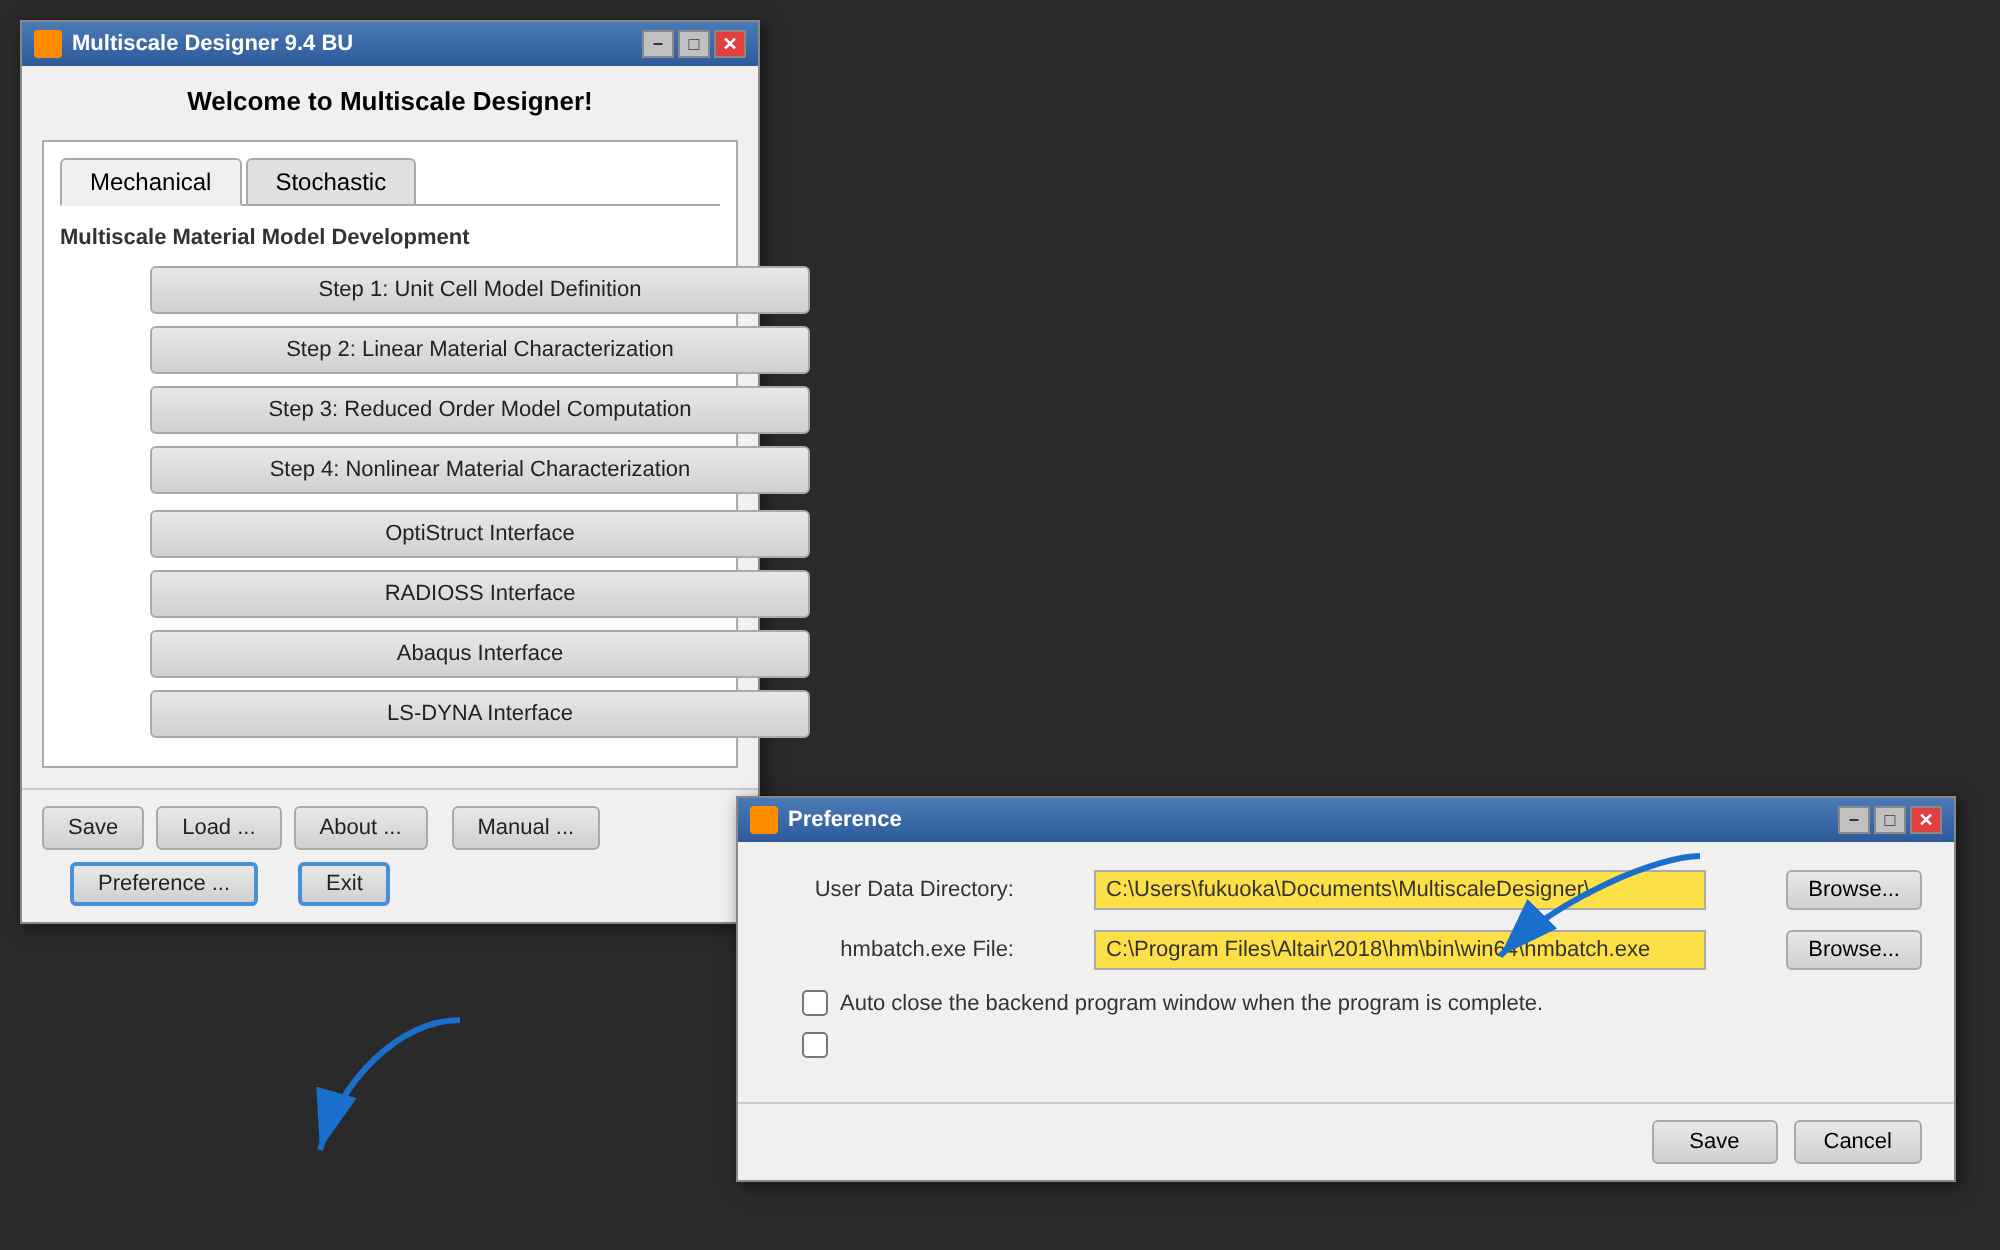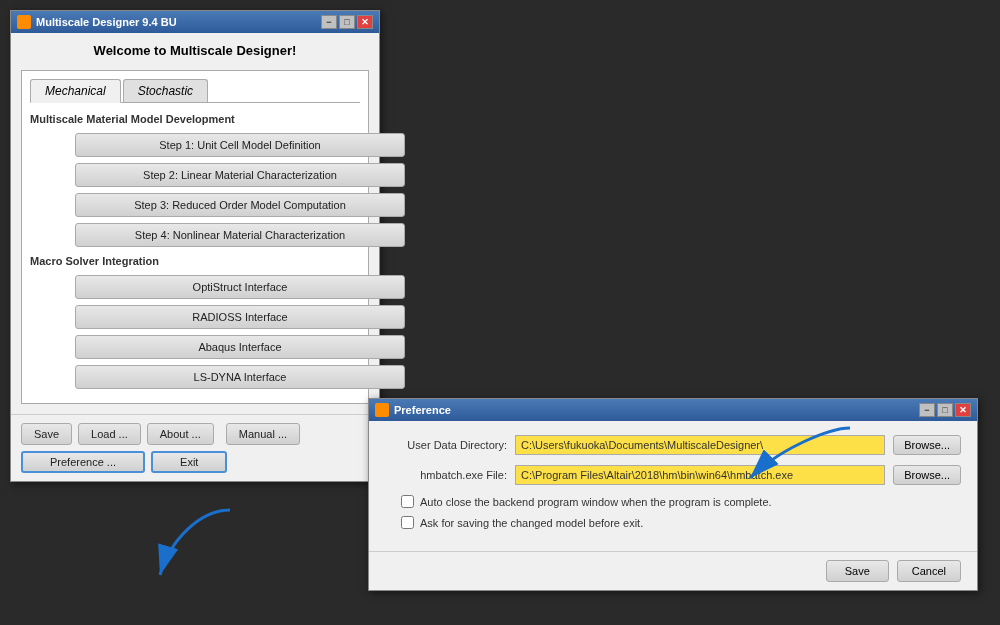--- a/index.html
+++ b/index.html
@@ -89,21 +89,20 @@
     .tabs-container {
       border: 1px solid #aaa;
       background: white;
       padding: 8px;
     }
 
     .tab-bar {
       display: flex;
       margin-bottom: 10px;
       border-bottom: 1px solid #aaa;
-      font-style: italic;
     }
 
     .tab {
       padding: 4px 14px;
       border: 1px solid #aaa;
       border-bottom: none;
       background: #e0e0e0;
       cursor: pointer;
       font-size: 12px;
       margin-right: 2px;
@@ -158,21 +157,22 @@
       background: linear-gradient(to bottom, #e8e8e8, #d0d0d0);
       border: 1px solid #aaa;
       border-radius: 3px;
       cursor: pointer;
       font-size: 11px;
       color: #222;
     }
 
     .bottom-btn.highlighted {
       border: 2px solid #4a90d9;
-      padding: 3px 27px;
+      padding: 3px 12px;
+      margin-left: 14px;
     }
 
     
     .pref-window {
       position: absolute;
       top: 398px;
       left: 368px;
       width: 610px;
       background: #f0f0f0;
       border: 1px solid #888;
@@ -192,20 +192,21 @@
 
     .pref-content {
       padding: 14px 16px;
       background: #f0f0f0;
     }
 
     .pref-row {
       display: flex;
       align-items: center;
       margin-bottom: 10px;
+      gap: 32px;
     }
 
     .pref-label {
       width: 130px;
       font-size: 11px;
       color: #333;
       text-align: right;
       padding-right: 8px;
       flex-shrink: 0;
     }
@@ -316,21 +317,20 @@
       </div>
 
       <div class="section-title">Multiscale Material Model Development</div>
 
       <button class="step-button">Step 1: Unit Cell Model Definition</button>
       <button class="step-button">Step 2: Linear Material Characterization</button>
       <button class="step-button">Step 3: Reduced Order Model Computation</button>
       <button class="step-button">Step 4: Nonlinear Material Characterization</button>
 
       <div class="section-divider"></div>
-      <div class="section-title">Macro Solver Integration</div>
 
       <button class="step-button">OptiStruct Interface</button>
       <button class="step-button">RADIOSS Interface</button>
       <button class="step-button">Abaqus Interface</button>
       <button class="step-button">LS-DYNA Interface</button>
     </div>
   </div>
 
   <div class="bottom-bar">
     <button class="bottom-btn">Save</button>
@@ -385,21 +385,20 @@
       <input class="pref-input" type="text" value="C:\Program Files\Altair\2018\hm\bin\win64\hmbatch.exe" style="">
       <button class="pref-browse-btn">Browse...</button>
     </div>
 
     <div class="pref-checkbox-row">
       <input type="checkbox" style="">
       <span class="pref-checkbox-label">Auto close the backend program window when the program is complete.</span>
     </div>
     <div class="pref-checkbox-row">
       <input type="checkbox" style="">
-      <span class="pref-checkbox-label">Ask for saving the changed model before exit.</span>
     </div>
   </div>
 
   <div class="pref-bottom">
     <button class="pref-save-btn">Save</button>
     <button class="pref-cancel-btn">Cancel</button>
   </div>
 </div>
 
 <svg class="arrow-overlay" style="top:418px; left:730px; width:160px; height:80px;">

